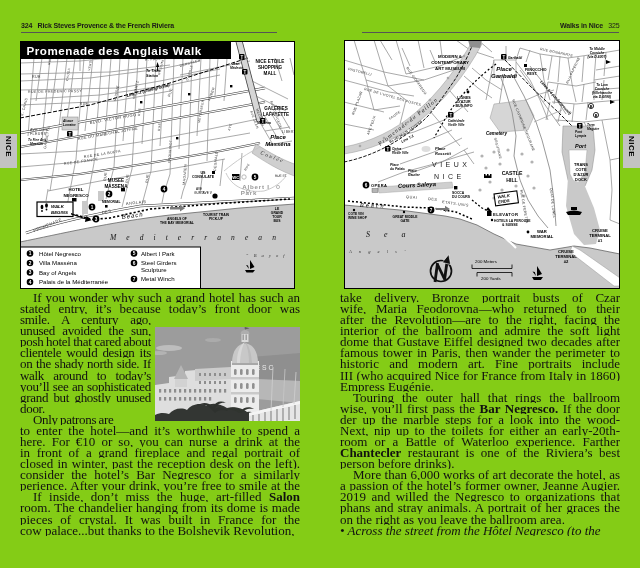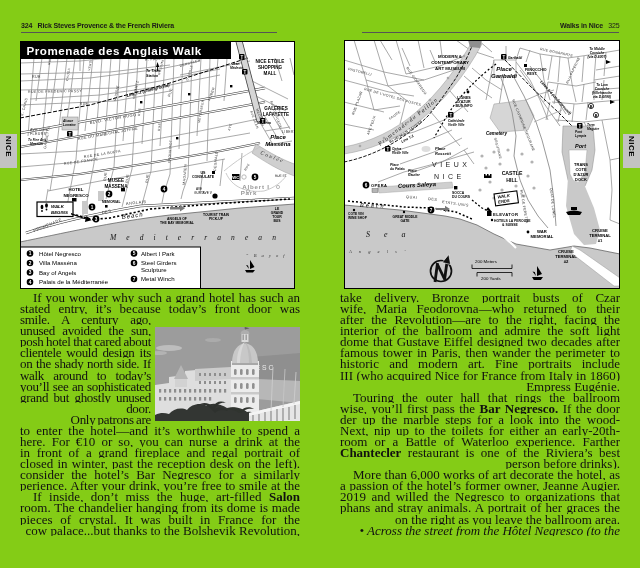--- a/index.html
+++ b/index.html
@@ -7,21 +7,21 @@
   font-family:"Liberation Serif",serif;}
 .hdr{position:absolute;font-family:"Liberation Sans",sans-serif;font-weight:bold;
   font-size:8px;letter-spacing:-0.2px;color:#1a1a1a;transform:scaleX(0.88);}
 .hrule{position:absolute;height:1px;background:#555;}
 .tab{position:absolute;width:17px;height:34px;background:#c3c3c3;}
 .tab span{position:absolute;font-family:"Liberation Sans",sans-serif;font-weight:bold;
   font-size:8px;color:#000;letter-spacing:0.5px;white-space:nowrap;
   transform:rotate(90deg);transform-origin:left top;left:13px;top:2px;}
 .col{position:absolute;font-size:13px;color:#111;}
 .ln{height:11.08px;line-height:11.08px;text-align:justify;text-align-last:justify;overflow:hidden;}
-.lnl{height:11.08px;line-height:11.08px;text-align:right;overflow:hidden;}
+.lnl{height:11.08px;line-height:11.08px;text-align:left;overflow:hidden;}
 .ind{text-indent:13px;}
 .nw{width:131px;letter-spacing:-0.3px;word-spacing:-0.7px;}
 </style>
 </head>
 <body>
 <div id="page">
 
 <div class="hdr" style="left:21px;top:21px;transform-origin:left;">324&nbsp;&nbsp;&nbsp;Rick Steves Provence &amp; the French Riviera</div>
 
 <div class="hrule" style="left:21px;top:32px;width:256px;"></div>

